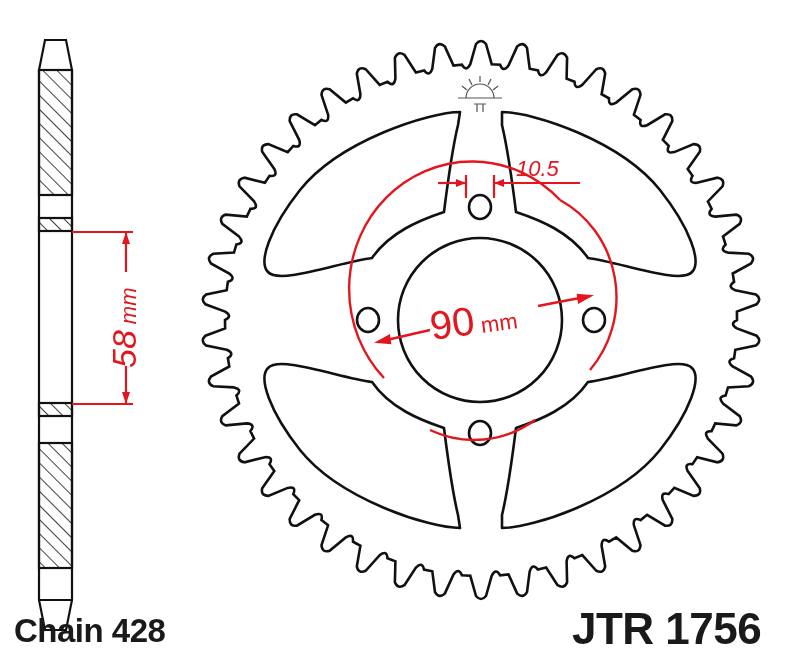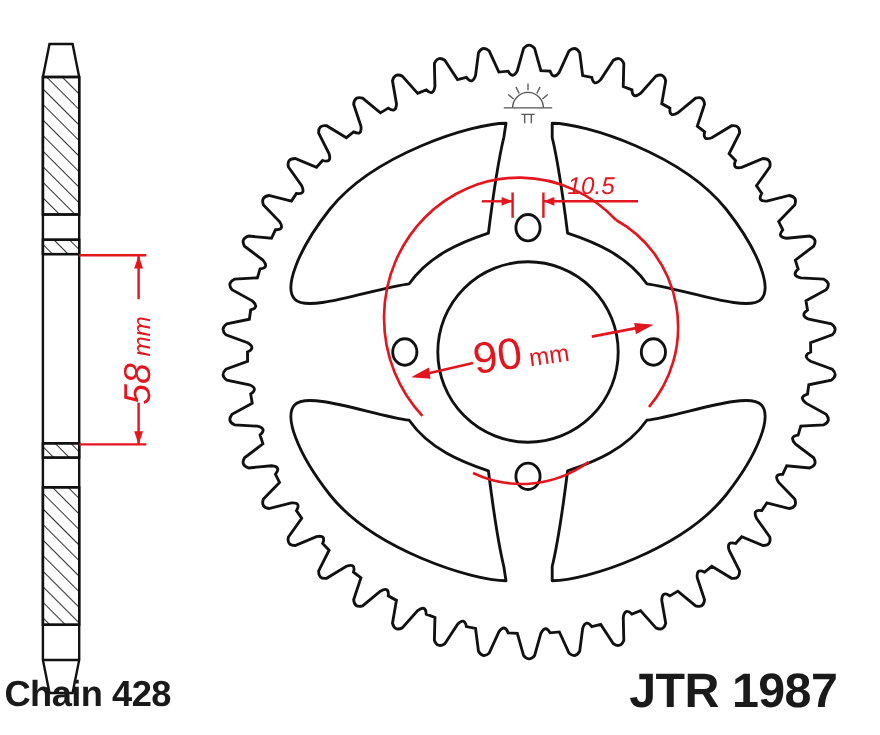--- a/index.html
+++ b/index.html
@@ -1,19 +1,19 @@
 <!DOCTYPE html>
 <html><head>
 <meta charset="utf-8">
 <style>
   html,body{margin:0;padding:0;background:#ffffff;}
   body{width:800px;height:668px;position:relative;overflow:hidden;font-family:"Liberation Sans",sans-serif;}
   #canvas{position:absolute;left:0;top:0;width:800px;height:668px;}
   .label{position:absolute;font-family:"Liberation Sans",sans-serif;font-weight:bold;color:#1a1a1a;}
-  #chain-label{left:4px;top:612px;font-size:33px;letter-spacing:-0.5px;}
+  #chain-label{left:14px;top:612px;font-size:33px;letter-spacing:-0.5px;}
   #part-label{left:572px;top:604px;font-size:44px;letter-spacing:-0.5px;}
 </style>
 </head>
 <body>
 
 <svg id="canvas" viewBox="0 0 800 668" xmlns="http://www.w3.org/2000/svg">
   <defs>
     <pattern id="hatch" patternUnits="userSpaceOnUse" width="10" height="10" patternTransform="rotate(-45)">
       <line x1="0" y1="0" x2="0" y2="10" stroke="#111" stroke-width="1.6"></line>
     </pattern>
@@ -90,13 +90,13 @@
     <line x1="480" y1="76" x2="480" y2="82"></line>
     <line x1="469" y1="79" x2="472" y2="85"></line>
     <line x1="491" y1="79" x2="488" y2="85"></line>
     <line x1="462" y1="86" x2="467" y2="90"></line>
     <line x1="498" y1="86" x2="493" y2="90"></line>
     <path d="M474,104 L486,104 M477,104 L477,112 M483,104 L483,112"></path>
   </g>
 </svg>
 
 <div id="chain-label" class="label">Chain 428</div>
-<div id="part-label" class="label">JTR 1987</div>
+<div id="part-label" class="label">JTR 1756</div>
 
 </body></html>

